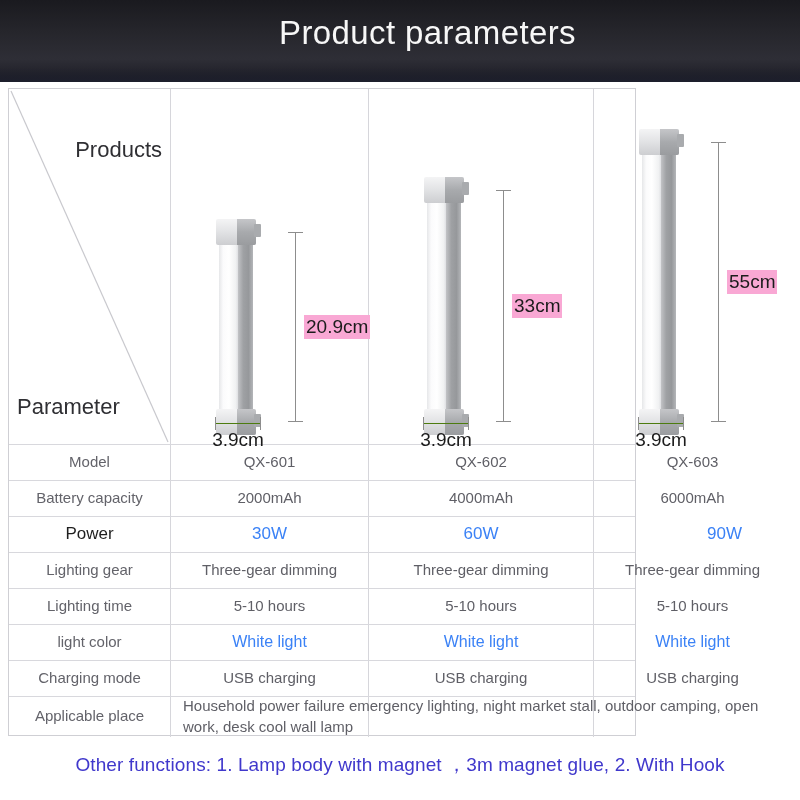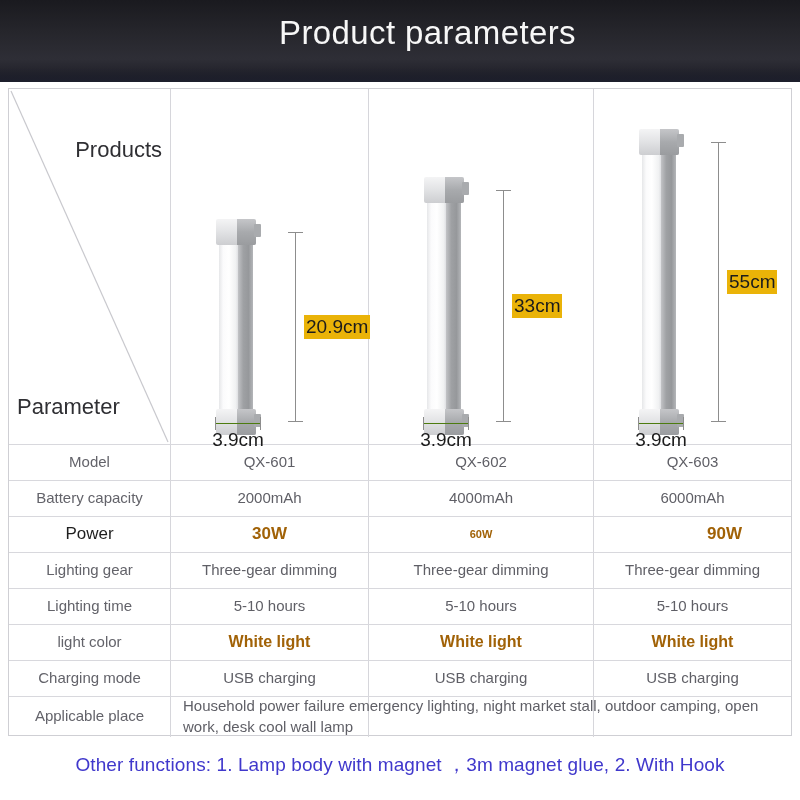--- a/index.html
+++ b/index.html
@@ -46,21 +46,21 @@
     letter-spacing: 0.4px;
     font-weight: 400;
     padding-left: 40px;
   }
 
   
   .tbl {
     position: absolute;
     left: 8px;
     top: 88px;
-    width: 784px;
+    width: 628px;
     height: 648px;
     border: 1px solid #cfcfd4;
     box-sizing: border-box;
     background: #fff;
   }
 
   
   .vrule {
     position: absolute;
     top: 0;
@@ -177,21 +177,21 @@
   .dim-v .tick.t { top: 0; }
   .dim-v .tick.b { bottom: 0; }
   .dim-v .lbl {
     position: absolute;
     left: 9px;
     top: 50%;
     transform: translateY(-50%);
     font-size: 19px;
     color: #1c1c1c;
     white-space: nowrap;
-    background: #eab308;
+    background: #f9a8d4;
     padding: 1px 2px;
   }
   .dim-h {
     position: absolute;
     height: 1px;
     background: #4d7c0f;
   }
   .dim-h .tick {
     position: absolute;
     top: -6px;
@@ -216,21 +216,21 @@
     display: flex;
     align-items: center;
     justify-content: center;
     font-size: 15px;
     color: #6b6b72;
     box-sizing: border-box;
     text-align: center;
     line-height: 1.35;
   }
   .cell.label { color: #63636a; }
-  .cell.strong { color: #a16207; font-weight: 700; text-align: right; }
+  .cell.strong { color: #3b82f6; font-weight: 400; text-align: right; }
   .cell.plain-dark { color: #1f1f1f; font-weight: 400; font-size: 17px; }
   .cell.val { color: #5f5f66; }
   .cell.left {
     justify-content: flex-start;
     text-align: left;
     padding-left: 12px;
   }
 
   
   .note {
@@ -369,21 +369,21 @@
     <div class="cell val" style="left:360px; top:355px; width:224px; height:36px;">QX-602</div>
     <div class="cell val" style="left:585px; top:355px; width:197px; height:36px;">QX-603</div>
 
     <div class="cell label" style="left:0; top:391px; width:161px; height:36px;">Battery capacity</div>
     <div class="cell val" style="left:162px; top:391px; width:197px; height:36px;">2000mAh</div>
     <div class="cell val" style="left:360px; top:391px; width:224px; height:36px;">4000mAh</div>
     <div class="cell val" style="left:585px; top:391px; width:197px; height:36px;">6000mAh</div>
 
     <div class="cell plain-dark" style="left:0; top:427px; width:161px; height:36px;">Power</div>
     <div class="cell strong" style="left:162px; top:427px; width:197px; height:36px; font-size:17px;">30W</div>
-    <div class="cell strong" style="left:360px; top:427px; width:224px; height:36px; font-size:11px;">60W</div>
+    <div class="cell strong" style="left:360px; top:427px; width:224px; height:36px; font-size:17px;">60W</div>
     <div class="cell strong" style="left:617px; top:427px; width:197px; height:36px; font-size:17px;">90W</div>
 
     <div class="cell label" style="left:0; top:463px; width:161px; height:36px;">Lighting gear</div>
     <div class="cell val" style="left:162px; top:463px; width:197px; height:36px;">Three-gear dimming</div>
     <div class="cell val" style="left:360px; top:463px; width:224px; height:36px;">Three-gear dimming</div>
     <div class="cell val" style="left:585px; top:463px; width:197px; height:36px;">Three-gear dimming</div>
 
     <div class="cell label" style="left:0; top:499px; width:161px; height:36px;">Lighting time</div>
     <div class="cell val" style="left:162px; top:499px; width:197px; height:36px;">5-10 hours</div>
     <div class="cell val" style="left:360px; top:499px; width:224px; height:36px;">5-10 hours</div>

